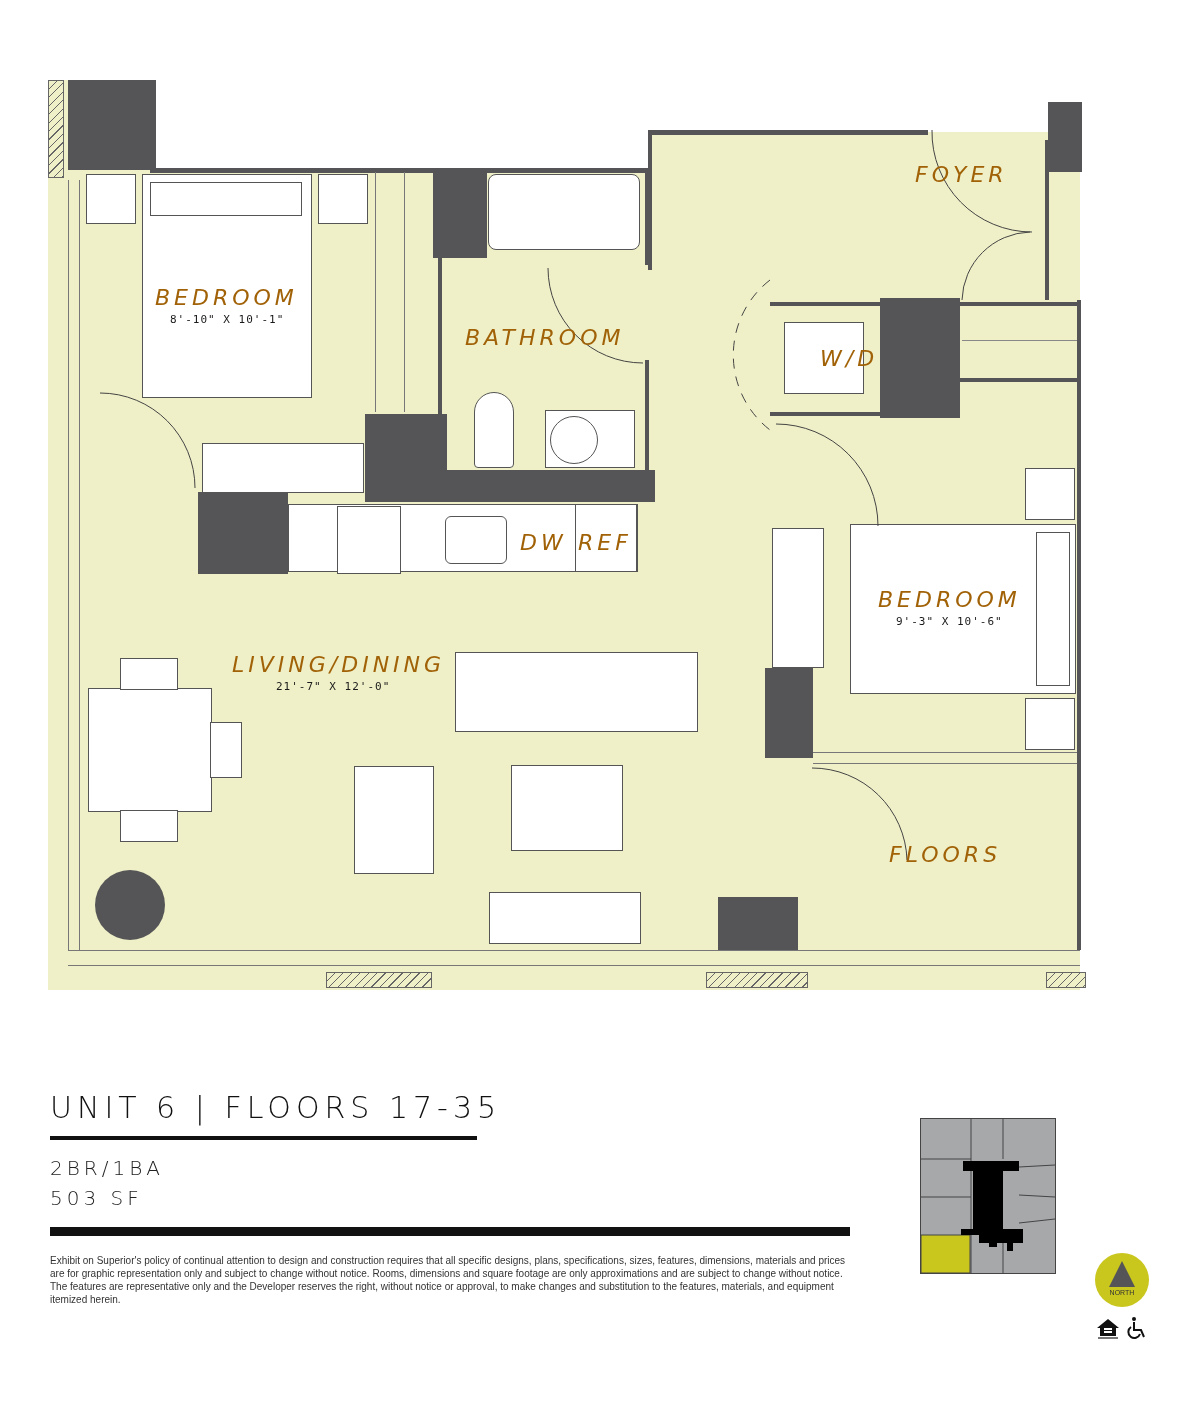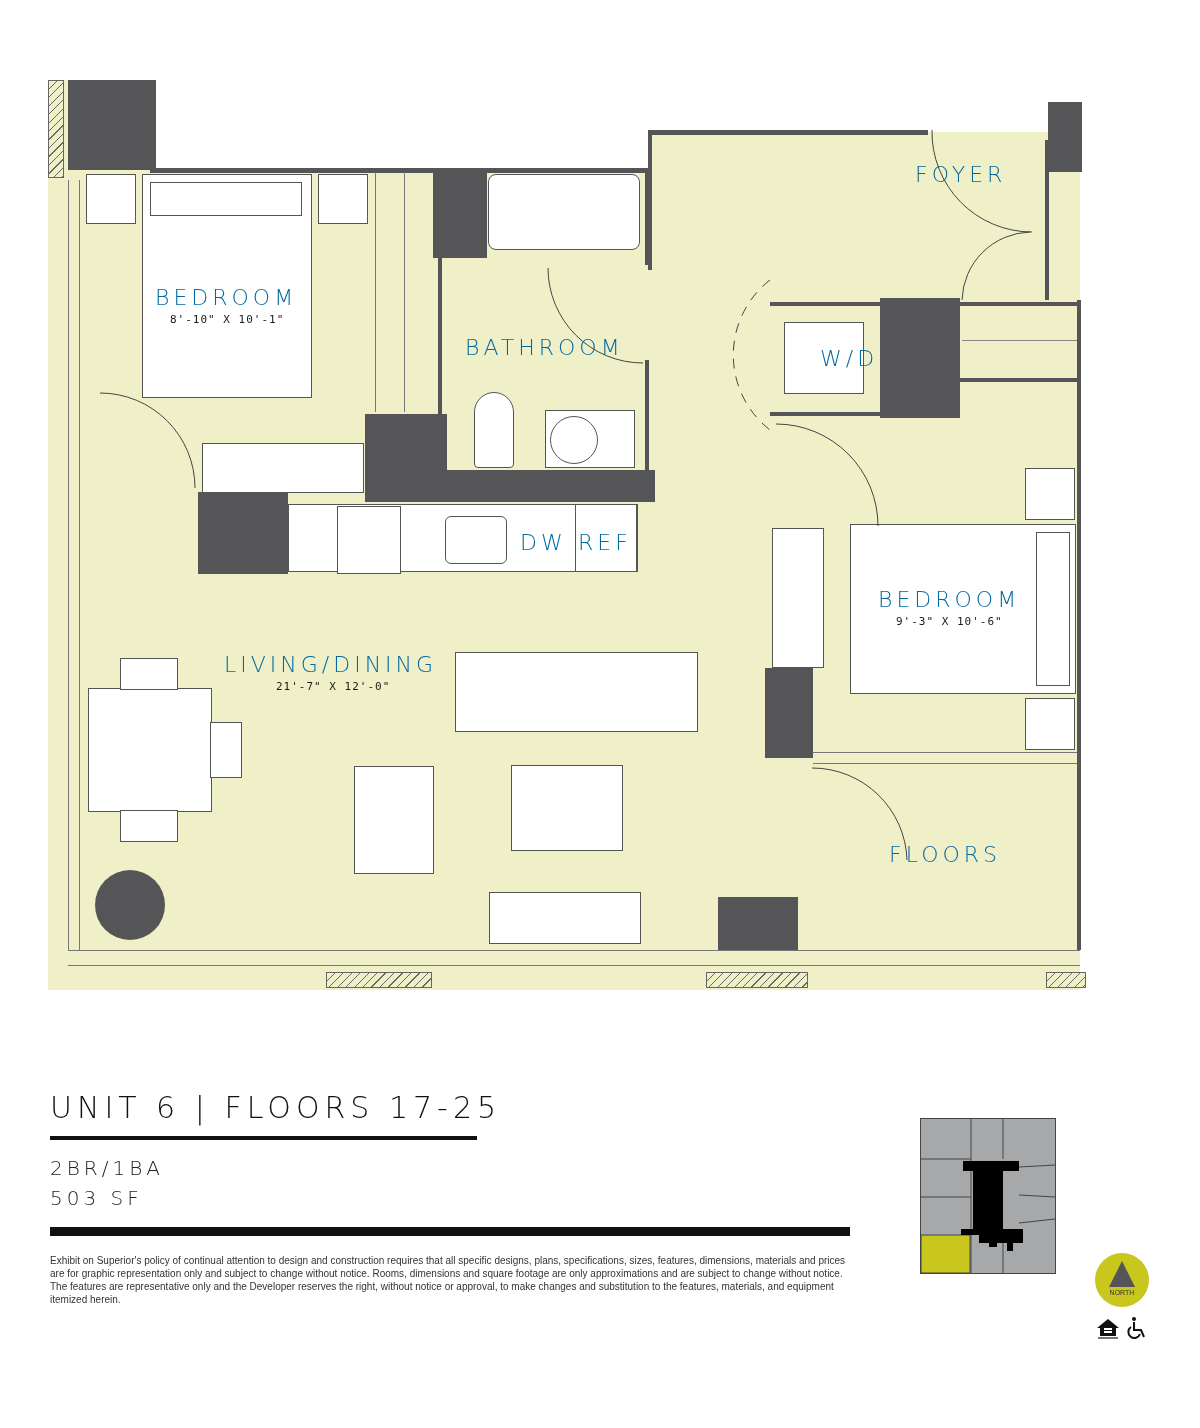--- a/index.html
+++ b/index.html
@@ -2,21 +2,21 @@
 <html><head>
 <meta charset="utf-8">
 <style>
   html, body { margin: 0; padding: 0; background: #ffffff; }
   body { width: 1200px; height: 1428px; position: relative; overflow: hidden; font-family: "DejaVu Sans", sans-serif; }
   .abs { position: absolute; }
   .floor { background: #eff0c8; }
   .col { background: #555557; }
   .furn { background: #ffffff; border: 1.5px solid #555; box-sizing: border-box; }
   .wall { background: #555557; }
-  .room-label { position: absolute; font-family: "DejaVu Sans", sans-serif; font-weight: 300; color: #0369a1; letter-spacing: 4px; font-size: 22px; white-space: nowrap; }
+  .room-label { position: absolute; font-family: "DejaVu Sans", sans-serif; font-weight: 300; color: #a16207; letter-spacing: 4px; font-size: 22px; white-space: nowrap; font-style: italic; }
   .dim-label { position: absolute; font-family: "DejaVu Sans Mono", monospace; color: #1a1a1a; font-size: 11px; letter-spacing: 1px; white-space: nowrap; }
   .hatch { background: repeating-linear-gradient(135deg, #eff0c8 0 5px, #666 5px 6px); border: 1px solid #666; box-sizing: border-box; }
   .window { background: #eff0c8; border-top: 1px solid #777; border-bottom: 1px solid #777; box-sizing: border-box; }
   .title { position: absolute; left: 50px; top: 1090px; font-size: 30px; letter-spacing: 5px; color: #111; font-family: "DejaVu Sans", sans-serif; font-weight: 300; }
   .sub { position: absolute; left: 50px; font-size: 20px; letter-spacing: 4px; color: #222; font-family: "DejaVu Sans", sans-serif; font-weight: 300; }
   .disclaimer { position: absolute; left: 50px; top: 1254px; width: 800px; font-family: "Liberation Sans", sans-serif; font-size: 10px; line-height: 13px; color: #333; }
   .keyplan { position: absolute; left: 920px; top: 1118px; width: 136px; height: 156px; background: #a7a8aa; border: 1px solid #444; box-sizing: border-box; }
   .north { position: absolute; left: 1095px; top: 1253px; width: 54px; height: 54px; border-radius: 50%; background: #c9c61e; }
 </style>
 </head>
@@ -104,33 +104,33 @@
       <path d="M776,424 A102,102 0 0 1 878,526"></path>
       <path d="M932,130 A100,100 0 0 0 1032,232" stroke-dasharray="0"></path>
       <path d="M1030,232 A70,70 0 0 0 962,300"></path>
       <path d="M812,768 A95,95 0 0 1 907,860" transform="rotate(0)"></path>
       <path d="M770,280 A95,95 0 0 0 770,430" stroke-dasharray="10,8"></path>
     </g>
   </svg>
 
   <div class="room-label" style="left:155px;top:285px;">BEDROOM</div>
   <div class="dim-label" style="left:170px;top:313px;">8'-10" X 10'-1"</div>
-  <div class="room-label" style="left:465px;top:335px;">BATHROOM</div>
+  <div class="room-label" style="left:465px;top:325px;">BATHROOM</div>
   <div class="room-label" style="left:915px;top:162px;">FOYER</div>
   <div class="room-label" style="left:820px;top:346px;">W/D</div>
   <div class="room-label" style="left:520px;top:530px;">DW</div>
   <div class="room-label" style="left:578px;top:530px;">REF</div>
   <div class="room-label" style="left:878px;top:587px;">BEDROOM</div>
   <div class="dim-label" style="left:896px;top:615px;">9'-3" X 10'-6"</div>
-  <div class="room-label" style="left:224px;top:652px;">LIVING/DINING</div>
+  <div class="room-label" style="left:232px;top:652px;">LIVING/DINING</div>
   <div class="dim-label" style="left:276px;top:680px;">21'-7" X 12'-0"</div>
   <div class="room-label" style="left:889px;top:842px;">FLOORS</div>
 </div>
 
-<div class="title">UNIT 6 | FLOORS 17-25</div>
+<div class="title">UNIT 6 | FLOORS 17-35</div>
 <div class="abs" style="left:50px;top:1136px;width:427px;height:4px;background:#111;"></div>
 <div class="sub" style="top:1156px;">2BR/1BA</div>
 <div class="sub" style="top:1186px;">503 SF</div>
 <div class="abs" style="left:50px;top:1227px;width:800px;height:9px;background:#111;"></div>
 <div class="disclaimer">Exhibit on Superior's policy of continual attention to design and construction requires that all specific designs, plans, specifications, sizes, features, dimensions, materials and prices are for graphic representation only and subject to change without notice. Rooms, dimensions and square footage are only approximations and are subject to change without notice. The features are representative only and the Developer reserves the right, without notice or approval, to make changes and substitution to the features, materials, and equipment itemized herein.</div>
 
 <div class="keyplan">
   <svg width="134" height="154" style="position:absolute;left:0;top:0;">
     <g stroke="#444" stroke-width="1" fill="none">
       <path d="M50,0 V154"></path>

